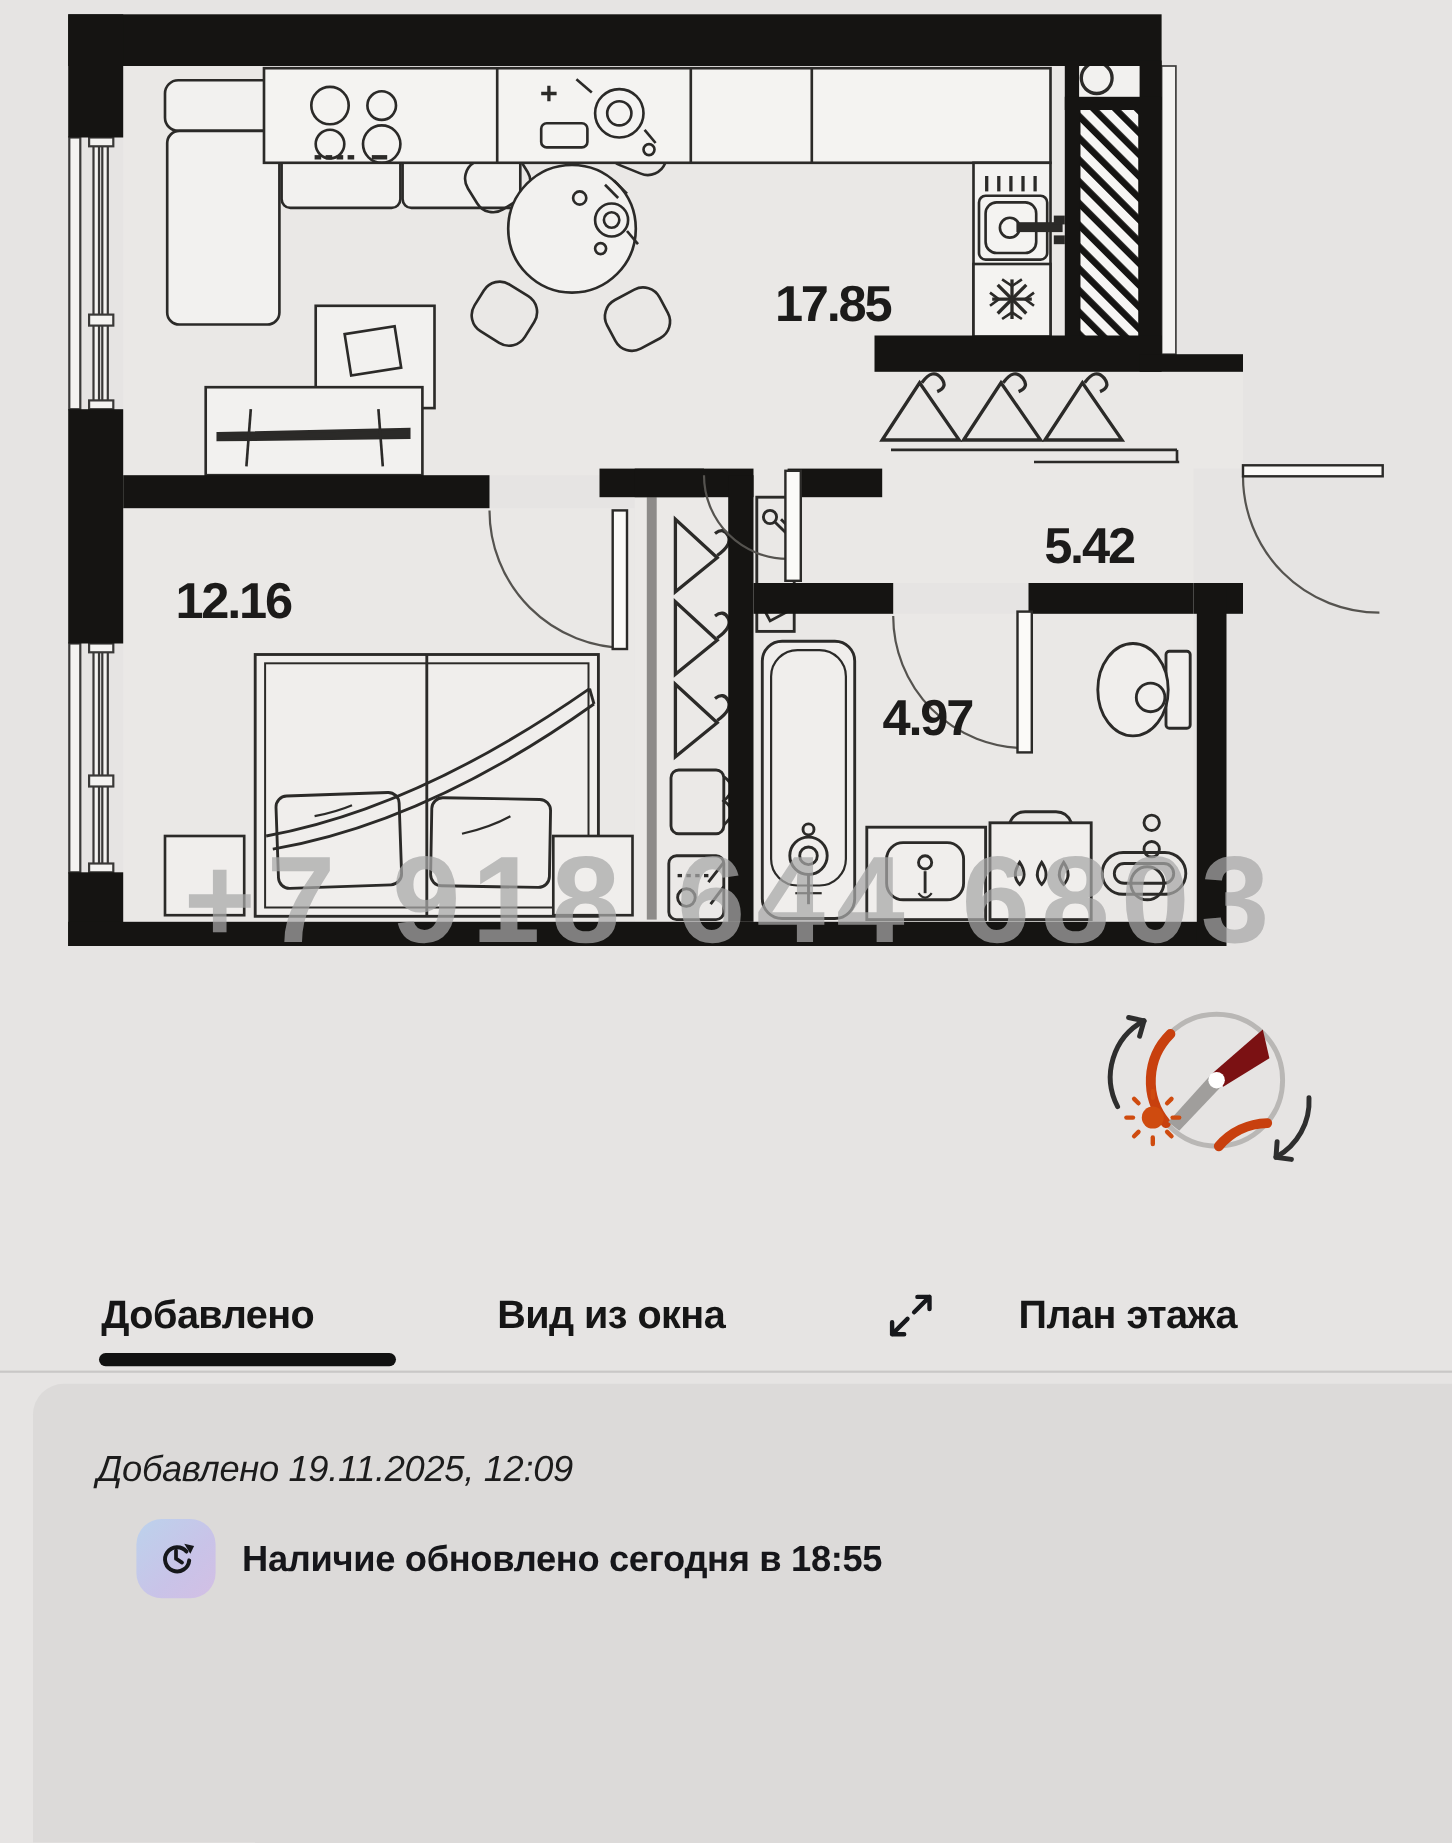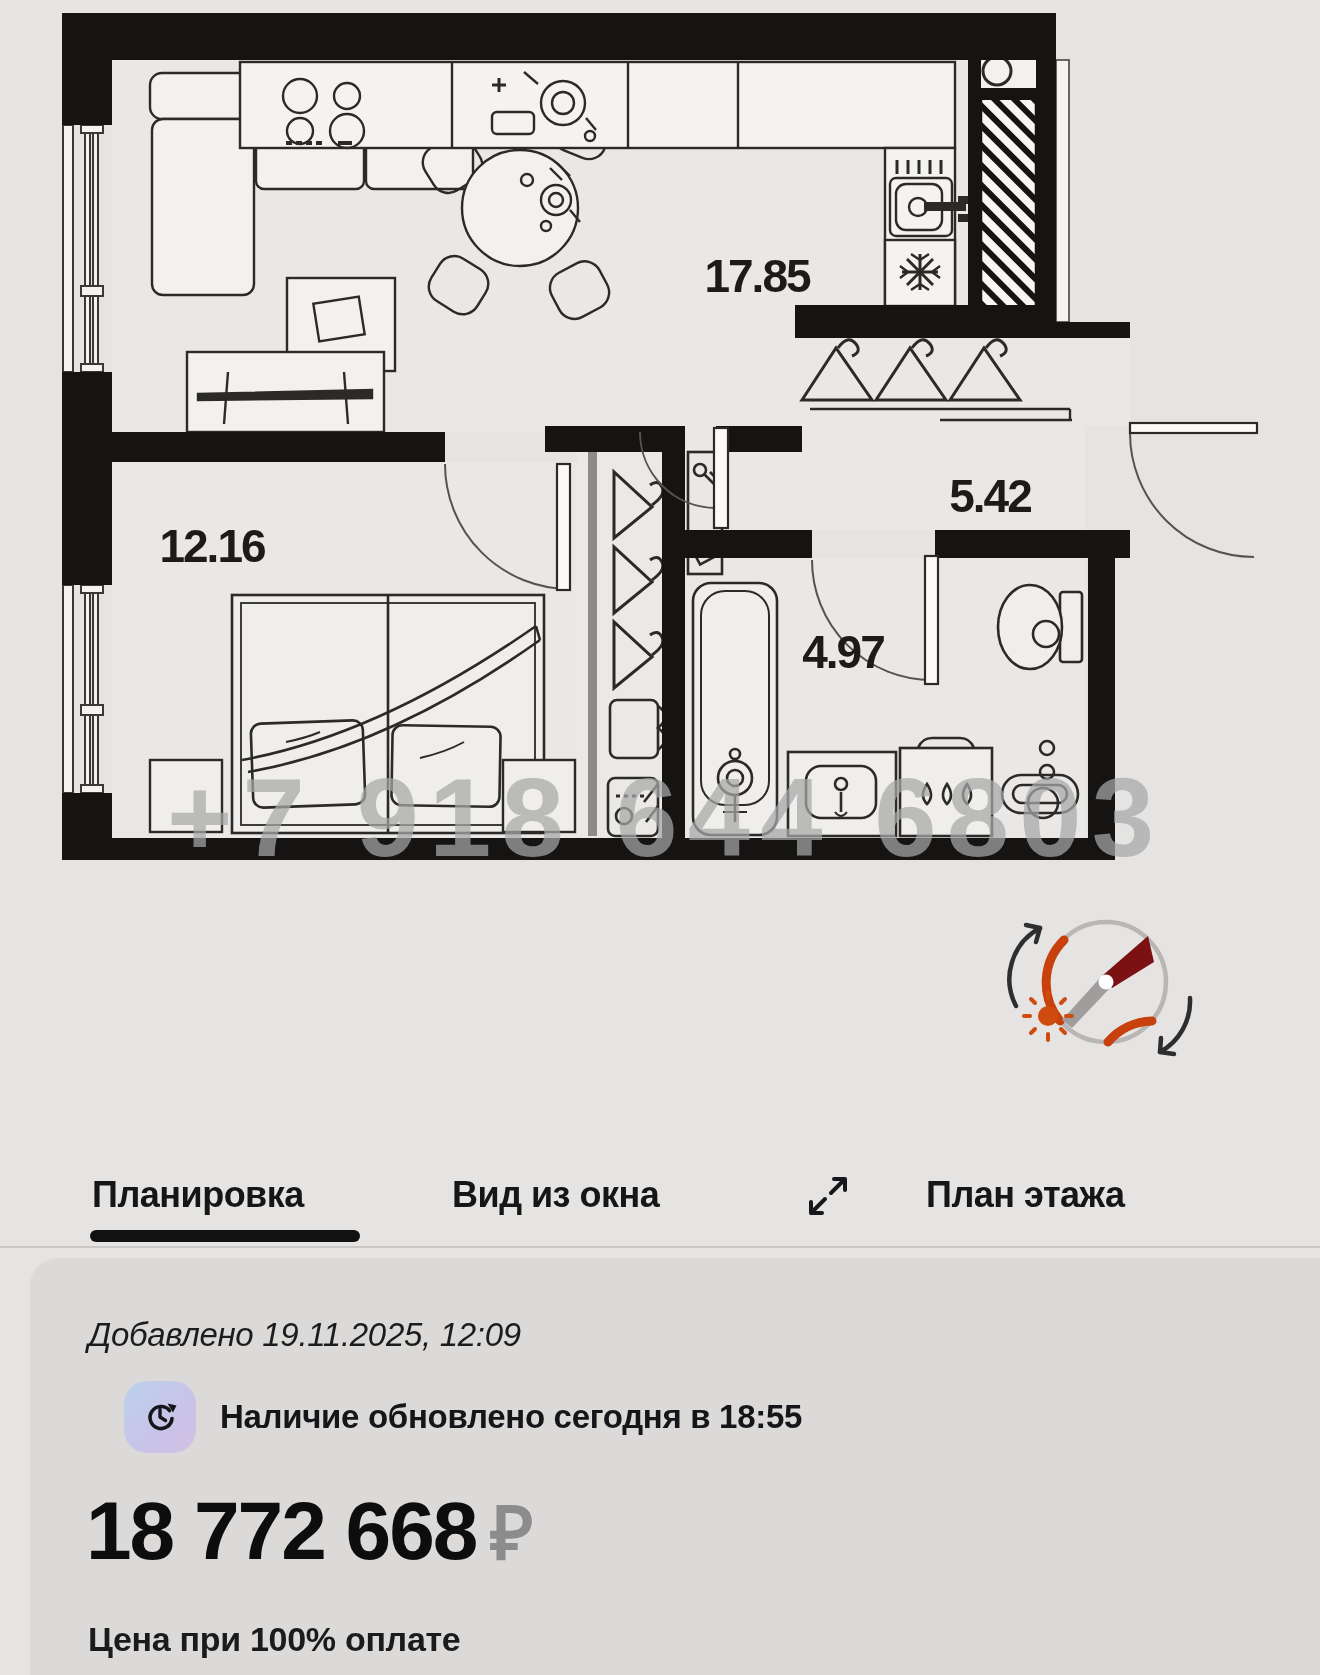--- a/index.html
+++ b/index.html
@@ -357,21 +357,21 @@
       <path d="M1016,1006 A 58 58 0 0 1 1040,928"></path>
       <path d="M1040,928 l-14,-3 M1040,928 l-4,14"></path>
       <path d="M1190,998 A 58 58 0 0 1 1160,1052"></path>
       <path d="M1160,1052 l14,2 M1160,1052 l1,-14"></path>
     </g>
   </g>
 </svg>
 </div>
 
 <div class="tabs">
-  <span class="tab tab-1">Планировка</span>
+  <span class="tab tab-1">Добавлено</span>
   <span class="tab tab-2">Вид из окна</span>
   <span class="expand-ico">
     <svg width="56" height="56" viewBox="0 0 56 56">
       <g stroke="#17181c" stroke-width="4" fill="none" stroke-linecap="round" stroke-linejoin="round">
         <path d="M31 25 L45 11 M34 11 L45 11 L45 22"></path>
         <path d="M25 31 L11 45 M22 45 L11 45 L11 34"></path>
       </g>
     </svg>
   </span>
   <span class="tab tab-3">План этажа</span>
@@ -386,18 +386,14 @@
     <div class="avail-ico">
       <svg width="44" height="44" viewBox="0 0 44 44">
         <path d="M 31.5 15.5 A 11 11 0 1 0 34 23.5" fill="none" stroke="#16171b" stroke-width="3.6" stroke-linecap="round"></path>
         <polygon points="35,17.5 29.5,8.5 38.5,10.5" fill="#16171b"></polygon>
         <path d="M22 22 L22 14.5 M22 22 L27.5 25.5" fill="none" stroke="#16171b" stroke-width="3.4" stroke-linecap="round"></path>
       </svg>
     </div>
     <div class="avail-label">Наличие обновлено сегодня в 18:55</div>
   </div>
 
-  <div class="price-row">
-    <span class="price-val">18 772 668</span><span class="price-cur">₽</span>
-  </div>
-
-  <div class="price-note">Цена при 100% оплате</div>
+
 </div>
 
 </body></html>

